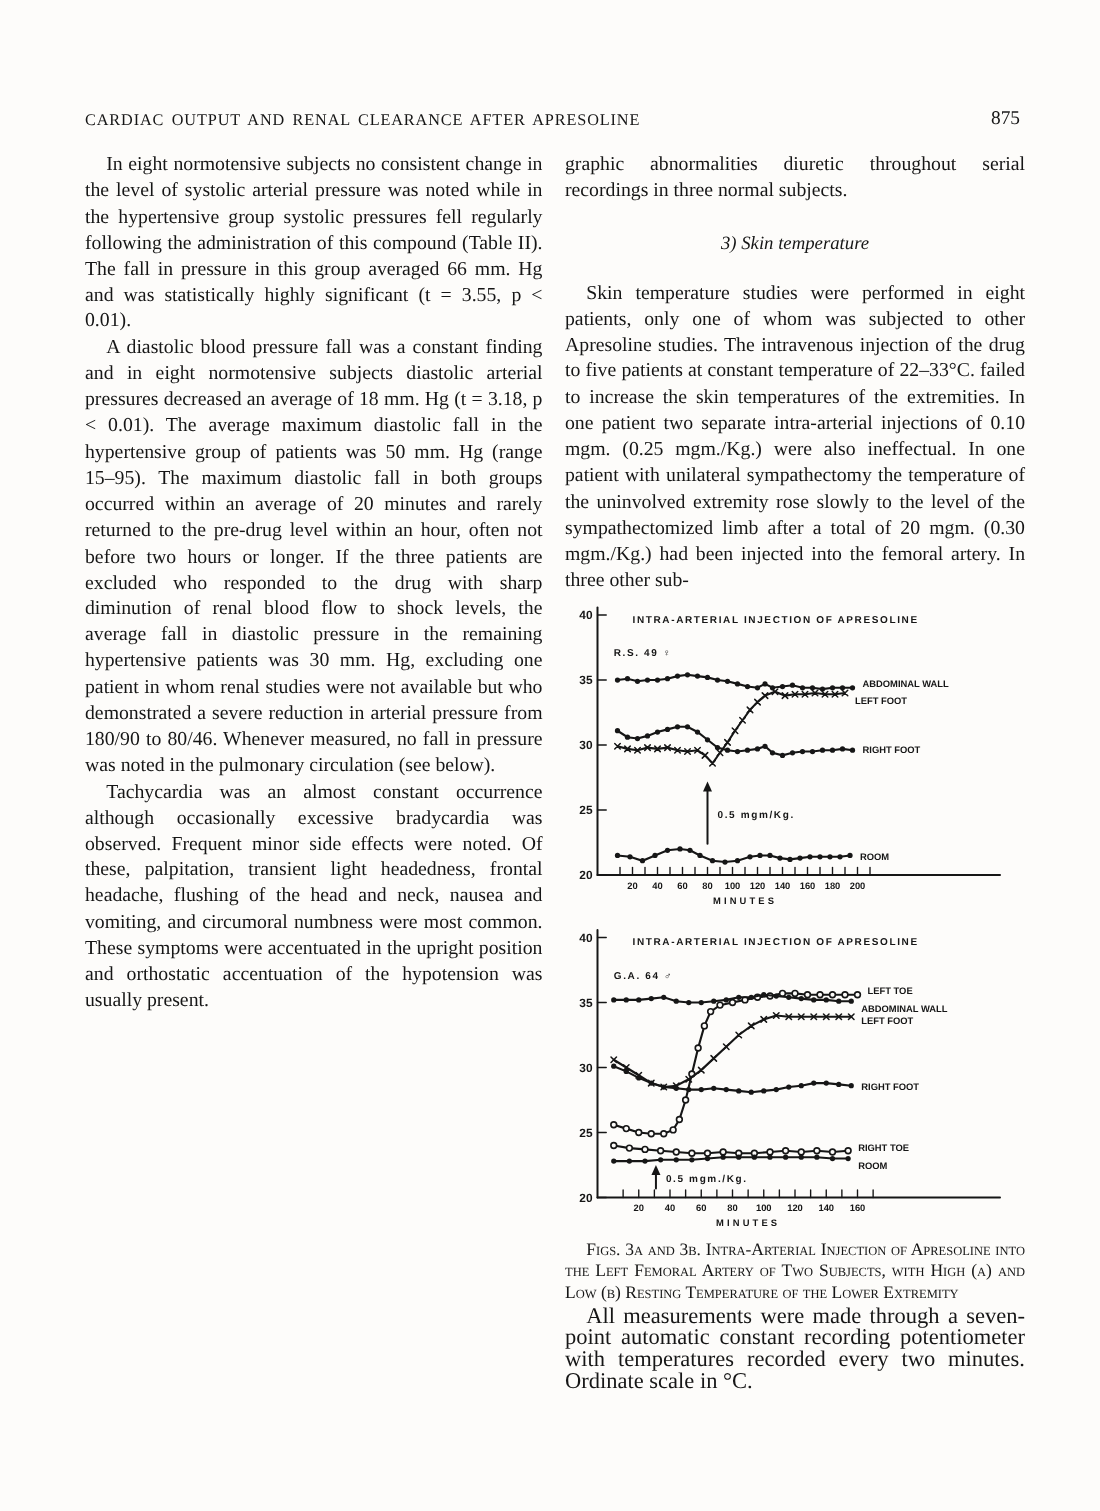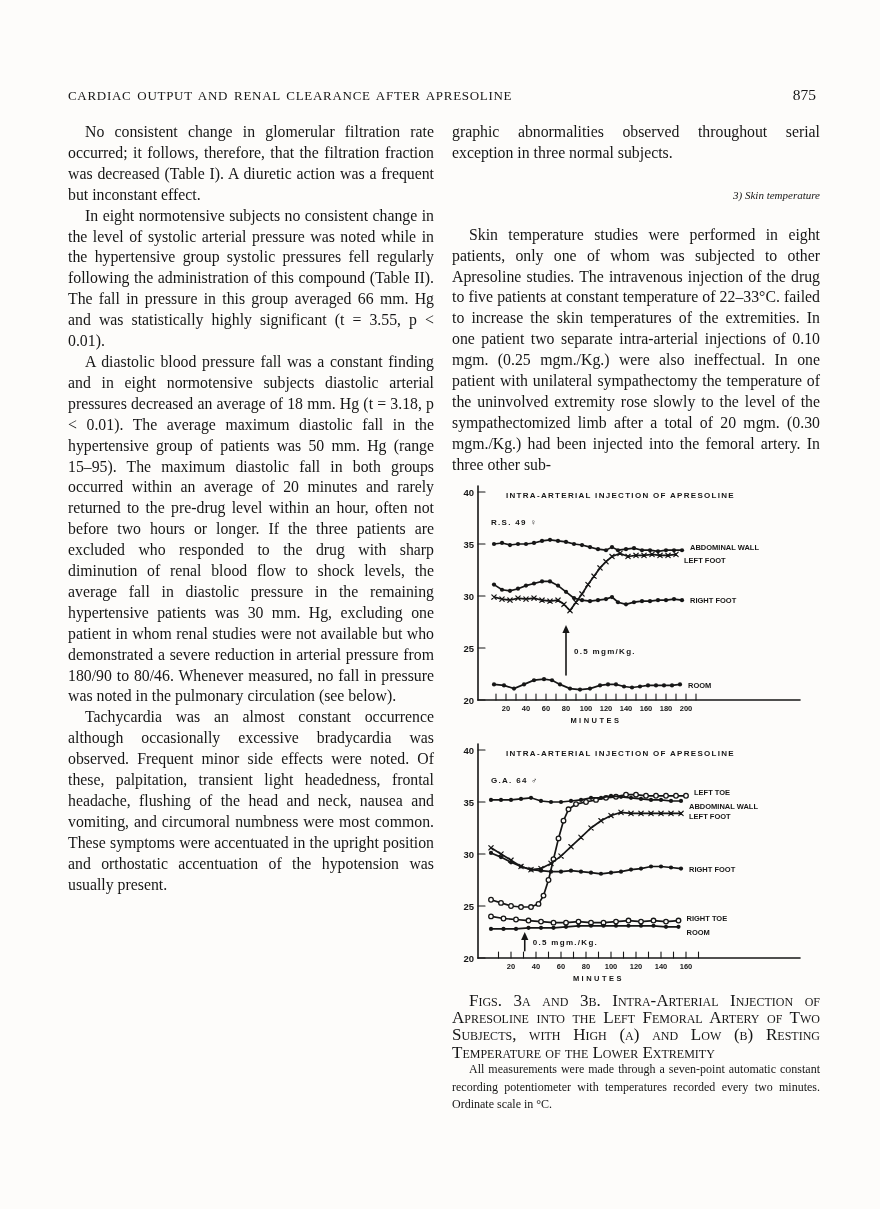--- a/index.html
+++ b/index.html
@@ -6,52 +6,51 @@
   .page{position:relative;width:880px;height:1209px;margin:0 auto;background:#fdfcfa;
         font-family:"Liberation Serif",serif;color:#161616;overflow:hidden;}
   .running-head{position:absolute;top:88px;left:68px;width:752px;text-align:left;
         font-size:13px;letter-spacing:.7px;word-spacing:2px;}
   .rh-page{position:absolute;right:4px;top:-2px;font-size:15.5px;letter-spacing:0;}
   .col{position:absolute;top:122px;font-size:15.8px;line-height:20.9px;text-align:justify;}
   .col-left{left:68px;width:366px;}
   .col-right{left:452px;width:368px;}
   .col p{margin:0;text-indent:17px;}
   .col p.noindent{text-indent:0;}
-  .sect{font-style:italic;font-weight:normal;font-size:11px;margin:21px 0 19px;
-        text-indent:0;text-align:right;}
+  .sect{font-style:italic;font-weight:normal;font-size:15px;margin:21px 0 19px;
+        text-indent:0;text-align:center;}
   .chart{width:352px;margin:6px 0 0 0;}
   .chart svg{display:block;}
   .chart text{stroke:none;fill:#161616;}
   .tk{font:bold 7.5px "Liberation Sans",sans-serif;}
   .ytk{font:bold 9.5px "Liberation Sans",sans-serif;}
   .tt{font:bold 8px "Liberation Sans",sans-serif;letter-spacing:1.3px;}
   .sp{letter-spacing:2.5px;}
-  .cap{font-size:17px;line-height:17.4px;text-indent:14px;font-variant:small-caps;
+  .cap{font-size:14px;line-height:17.4px;text-indent:14px;font-variant:small-caps;
        margin:10px 0 0 0;text-align:justify;}
-  .capnote{font-size:12px;line-height:17.4px;text-indent:14px;margin:4px 0 0 0;text-align:justify;}
+  .capnote{font-size:18px;line-height:17.4px;text-indent:14px;margin:4px 0 0 0;text-align:justify;}
 </style>
 </head>
 <body>
 
 <div class="page">
 
   <div class="running-head">
     <span>CARDIAC OUTPUT AND RENAL CLEARANCE AFTER APRESOLINE</span>
     <span class="rh-page">875</span>
   </div>
 
   <div class="col col-left">
-    <p>No consistent change in glomerular filtration rate occurred; it follows, therefore, that the filtration fraction was decreased (Table I).  A diuretic action was a frequent but inconstant effect.</p>
     <p>In eight normotensive subjects no consistent change in the level of systolic arterial pressure was noted while in the hypertensive group systolic pressures fell regularly following the administration of this compound (Table II).  The fall in pressure in this group averaged 66 mm. Hg and was statistically highly significant (t = 3.55, p &lt; 0.01).</p>
     <p>A diastolic blood pressure fall was a constant finding and in eight normotensive subjects diastolic arterial pressures decreased an average of 18 mm. Hg (t = 3.18, p &lt; 0.01).  The average maximum diastolic fall in the hypertensive group of patients was 50 mm. Hg (range 15–95).  The maximum diastolic fall in both groups occurred within an average of 20 minutes and rarely returned to the pre-drug level within an hour, often not before two hours or longer.  If the three patients are excluded who responded to the drug with sharp diminution of renal blood flow to shock levels, the average fall in diastolic pressure in the remaining hypertensive patients was 30 mm. Hg, excluding one patient in whom renal studies were not available but who demonstrated a severe reduction in arterial pressure from 180/90 to 80/46.  Whenever measured, no fall in pressure was noted in the pulmonary circulation (see below).</p>
     <p>Tachycardia was an almost constant occurrence although occasionally excessive bradycardia was observed.  Frequent minor side effects were noted. Of these, palpitation, transient light headedness, frontal headache, flushing of the head and neck, nausea and vomiting, and circumoral numbness were most common.  These symptoms were accentuated in the upright position and orthostatic accentuation of the hypotension was usually present.</p>
   </div>
 
   <div class="col col-right">
-    <p class="noindent">graphic abnormalities observed throughout serial exception in three normal subjects.</p>
+    <p class="noindent">graphic abnormalities diuretic throughout serial recordings in three normal subjects.</p>
     <h3 class="sect">3)  Skin temperature</h3>
     <p>Skin temperature studies were performed in eight patients, only one of whom was subjected to other Apresoline studies.  The intravenous injection of the drug to five patients at constant temperature of 22–33°C. failed to increase the skin temperatures of the extremities.  In one patient two separate intra-arterial injections of 0.10 mgm. (0.25 mgm./Kg.) were also ineffectual.  In one patient with unilateral sympathectomy the temperature of the uninvolved extremity rose slowly to the level of the sympathectomized limb after a total of 20 mgm. (0.30 mgm./Kg.) had been injected into the femoral artery.  In three other sub-</p>
 
     <div class="chart" id="chart-a">
         <svg width="352" height="252" viewBox="0 0 352 252" stroke="#161616" stroke-width="1.1" stroke-linecap="round">
           <line x1="26" y1="4" x2="26" y2="218" stroke-width="1.6"></line>
           <line x1="26" y1="218" x2="348" y2="218" stroke-width="1.6"></line>
           <line x1="26" y1="218" x2="33" y2="218"></line>
           <text x="22" y="221.5" text-anchor="end" class="ytk">20</text>
           <line x1="26" y1="166" x2="33" y2="166"></line>

